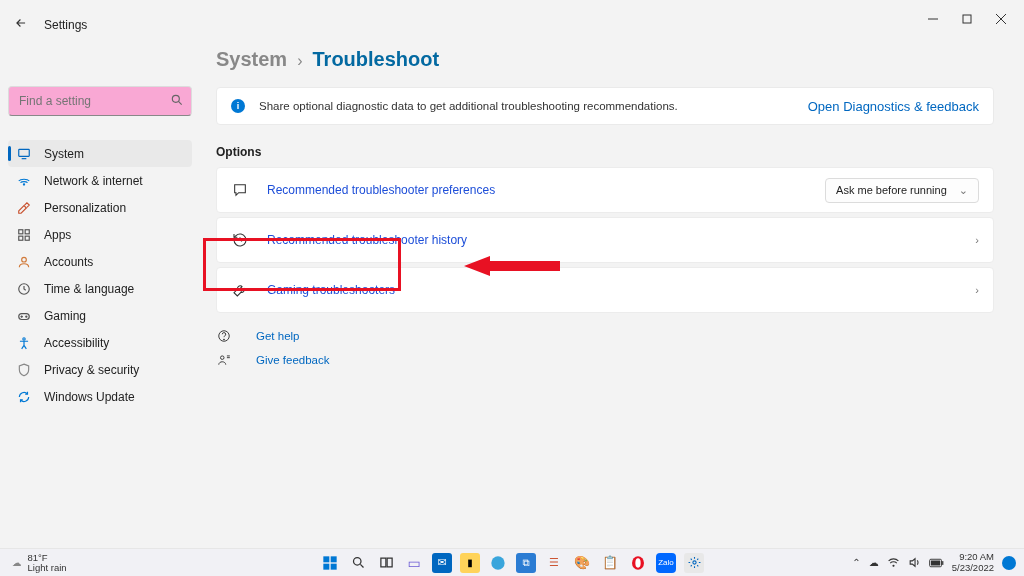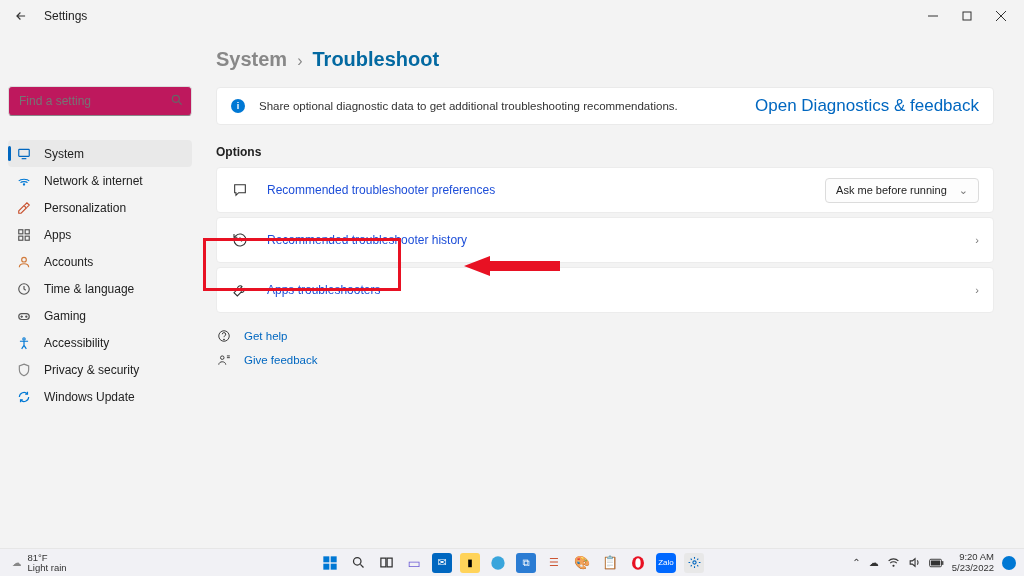--- a/index.html
+++ b/index.html
@@ -1,53 +1,53 @@
 <!DOCTYPE html>
 <html><head>
 <meta charset="utf-8">
 <style>
   * { box-sizing: border-box; margin: 0; padding: 0; font-family: "Segoe UI", Arial, sans-serif; }
   body { background: #f3f3f3; width: 1024px; height: 576px; overflow: hidden; position: relative; }
-  .titlebar { height: 32px; display: flex; align-items: center; padding: 0 6px 0 12px; }
+  .titlebar { height: 32px; display: flex; align-items: flex-end; padding: 0 6px 0 12px; }
   .titlebar .back { width: 18px; height: 18px; display: flex; align-items: center; justify-content: center; color: #333; }
   .titlebar .title { font-size: 12px; margin-left: 14px; color: #222; }
   .winbtns { margin-left: auto; display: flex; gap: 0; }
   .winbtn { width: 34px; height: 26px; display: flex; align-items: center; justify-content: center; color: #333; font-size: 10px; }
   .container { display: flex; height: calc(100% - 58px); }
   .sidebar { width: 200px; padding: 0 8px; }
   .profile { height: 54px; }
   .search { position: relative; margin-bottom: 24px; }
-  .search input { width: 100%; height: 30px; border: 1px solid #dcdcdc; border-bottom: 1px solid #888; background: #be185d; border-radius: 4px; padding: 0 28px 0 10px; font-size: 12px; outline: none; }
+  .search input { width: 100%; height: 30px; border: 1px solid #dcdcdc; border-bottom: 1px solid #888; background: #f9a8d4; border-radius: 4px; padding: 0 28px 0 10px; font-size: 12px; outline: none; }
   .search .mag { position: absolute; right: 8px; top: 7px; color: #666; }
   .nav { display: flex; flex-direction: column; gap: 0; }
   .nav-item { display: flex; align-items: center; height: 27px; padding: 0 8px; border-radius: 4px; font-size: 12px; color: #222; position: relative; }
   .nav-item .ico { width: 16px; height: 16px; margin-right: 12px; display: flex; align-items: center; justify-content: center; }
   .nav-item.active { background: #e9e9e9; }
   .nav-item.active::before { content: ""; position: absolute; left: 0; top: 6px; bottom: 6px; width: 3px; background: #0067c0; border-radius: 2px; }
   .main { flex: 1; padding: 8px 30px 0 16px; }
   .bc { display: flex; align-items: baseline; gap: 10px; margin: 8px 0 16px 0; }
   .bc .parent { font-size: 20px; font-weight: 600; color: #888; }
   .bc .sep { font-size: 16px; color: #888; }
   .bc .cur { font-size: 20px; font-weight: 700; color: #0369a1; }
   .banner { background: #fff; border: 1px solid #eaeaea; border-radius: 4px; height: 38px; display: flex; align-items: center; padding: 0 14px; margin-bottom: 20px; }
   .banner .info { width: 14px; height: 14px; background: #0078d4; border-radius: 50%; display: flex; align-items: center; justify-content: center; color: #fff; font-size: 9px; font-weight: bold; margin-right: 14px; }
   .banner .txt { font-size: 11.5px; color: #333; }
-  .banner .lnk { margin-left: auto; color: #0067c0; font-size: 17px; }
+  .banner .lnk { margin-left: auto; color: #0067c0; font-size: 13px; }
   .section-h { font-size: 12px; font-weight: 600; color: #222; margin-bottom: 8px; }
   .card { background: #fff; border: 1px solid #ececec; border-radius: 4px; display: flex; align-items: center; min-height: 46px; padding: 8px 14px; margin-bottom: 4px; position: relative; }
   .card .cico { width: 18px; height: 18px; margin-right: 18px; color: #333; display: flex; align-items: center; justify-content: center; }
   .card .titles .t { font-size: 12px; color: #1d4ed8; }
   .card .titles .s { font-size: 10.5px; color: #888; margin-top: 1px; }
   .card .right { margin-left: auto; display: flex; align-items: center; }
   .pill { border: 1px solid #dcdcdc; border-radius: 4px; background: #fdfdfd; padding: 5px 10px; font-size: 11px; color: #222; display: flex; align-items: center; gap: 12px; }
   .chev { color: #777; font-size: 11px; }
   .highlight { position: absolute; border: 3px solid #e81123; left: 203px; top: 238px; width: 198px; height: 53px; pointer-events: none; }
   .arrow { position: absolute; left: 464px; top: 256px; pointer-events: none; }
   .links { margin-top: 12px; }
-  .linkrow { display: flex; align-items: center; gap: 12px; height: 22px; font-size: 11.5px; margin-bottom: 2px; }
+  .linkrow { display: flex; align-items: center; gap: 24px; height: 22px; font-size: 11.5px; margin-bottom: 2px; }
   .linkrow .lico { width: 16px; height: 16px; display: flex; align-items: center; justify-content: center; color: #333; }
   .linkrow .ltxt { color: #0067c0; }
   .taskbar { position: absolute; bottom: 0; left: 0; right: 0; height: 28px; background: #f1f1f5; border-top: 1px solid #e6e6e6; display: flex; align-items: center; }
   .taskbar .weather { display: flex; align-items: center; gap: 6px; margin-left: 12px; font-size: 9.5px; color: #333; line-height: 1.05; }
   .taskbar .weather .wi { color: #888; }
   .taskbar .center { position: absolute; left: 50%; transform: translateX(-50%); display: flex; align-items: center; gap: 8px; }
   .tb-ico { width: 20px; height: 20px; display: flex; align-items: center; justify-content: center; font-size: 14px; border-radius: 3px; }
   .taskbar .tray { margin-left: auto; display: flex; align-items: center; gap: 8px; margin-right: 8px; font-size: 10px; color: #333; }
   .tray .clock { text-align: right; line-height: 1.1; font-size: 9.5px; }
   svg { display: block; }
@@ -238,21 +238,21 @@
         </div>
     </div>
 
     <div class="card">
       <div class="cico">
           <svg width="16" height="16" viewBox="0 0 24 24" fill="none" stroke="#333" stroke-width="1.6">
             <path d="M14 6a4 4 0 0 0-5.6 4.6L3 16l5 5 5.4-5.4A4 4 0 0 0 18 10l-4 4-3-3 4-4z"></path>
           </svg>
         </div>
       <div class="titles">
-          <div class="t">Apps troubleshooters</div>
+          <div class="t">Gaming troubleshooters</div>
         </div>
       <div class="right">
           <span class="chev">›</span>
         </div>
     </div>
 
     <div class="links">
       <div class="linkrow">
         <span class="lico">
             <svg width="14" height="14" viewBox="0 0 24 24" fill="none" stroke="#333" stroke-width="1.6">

